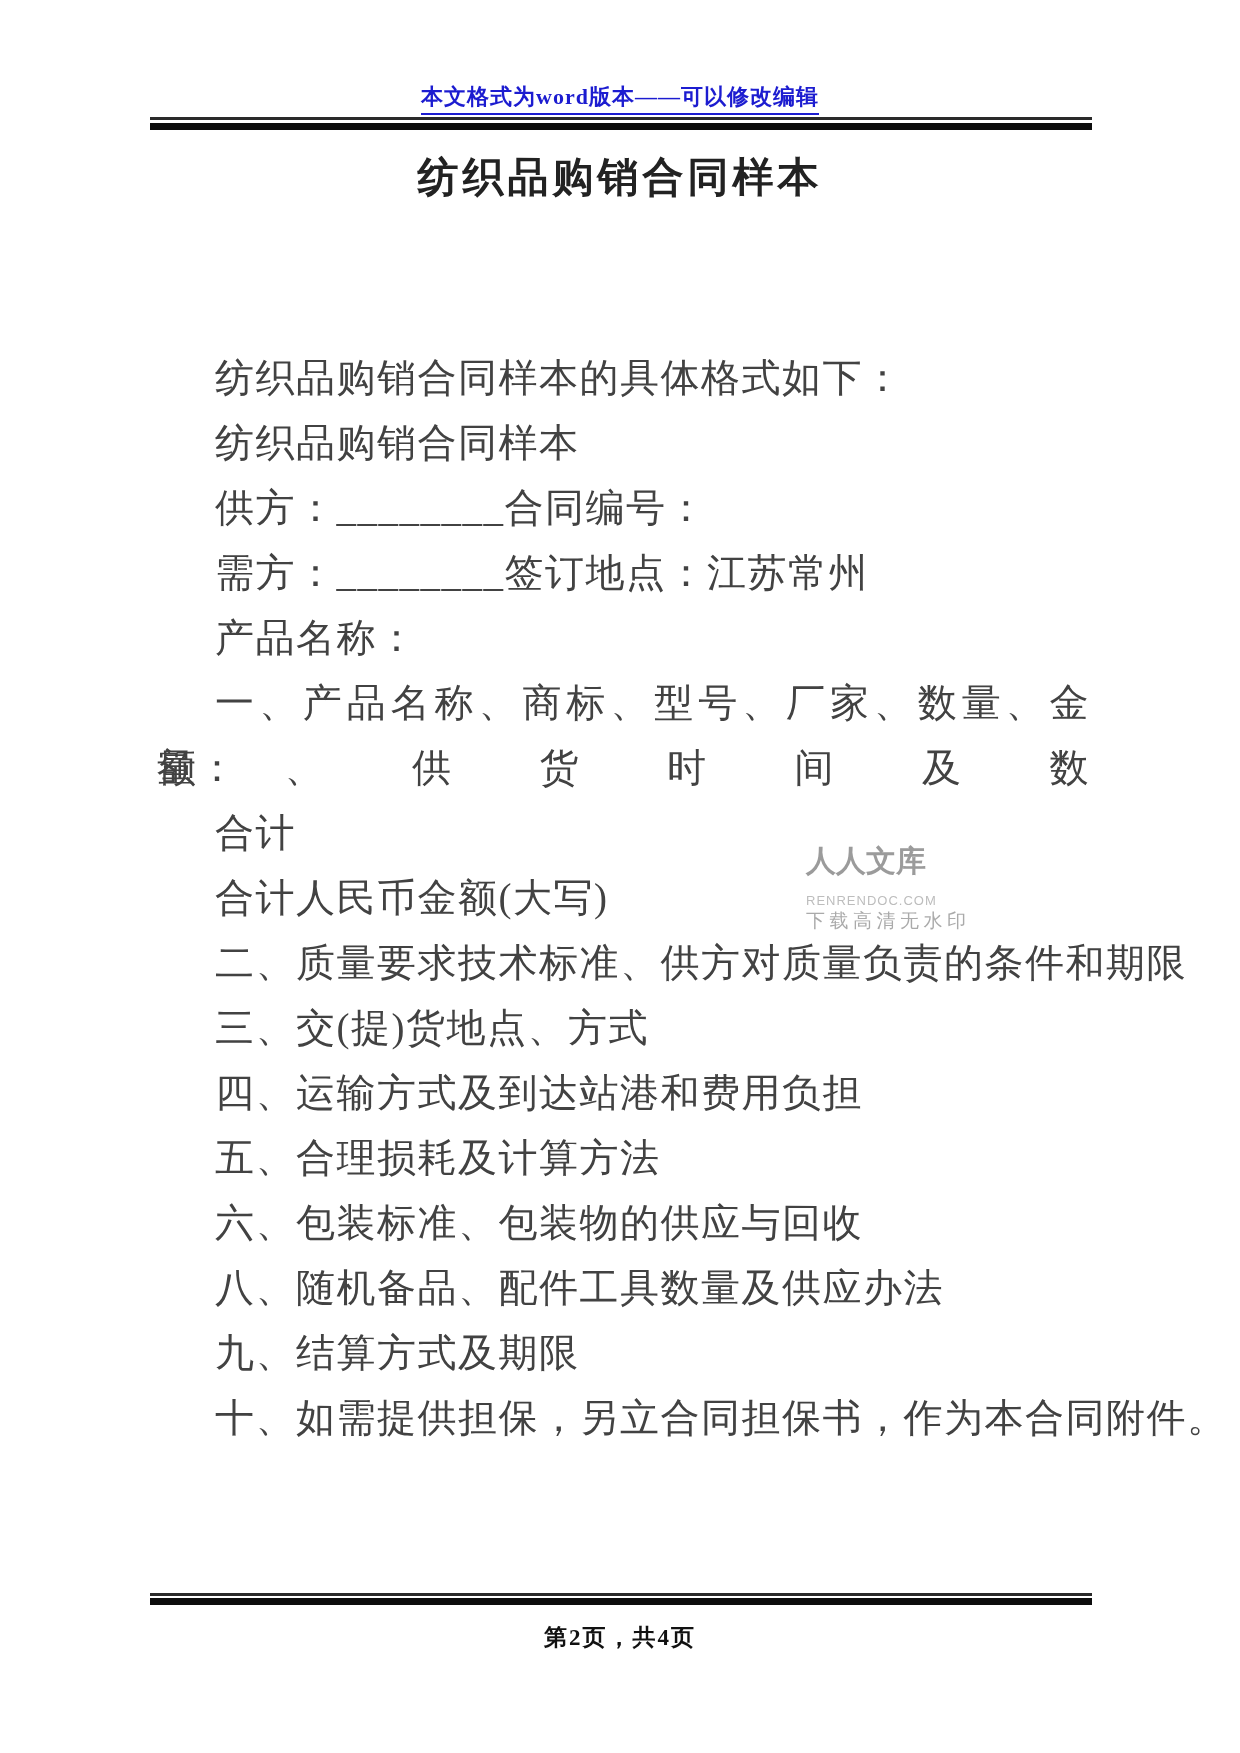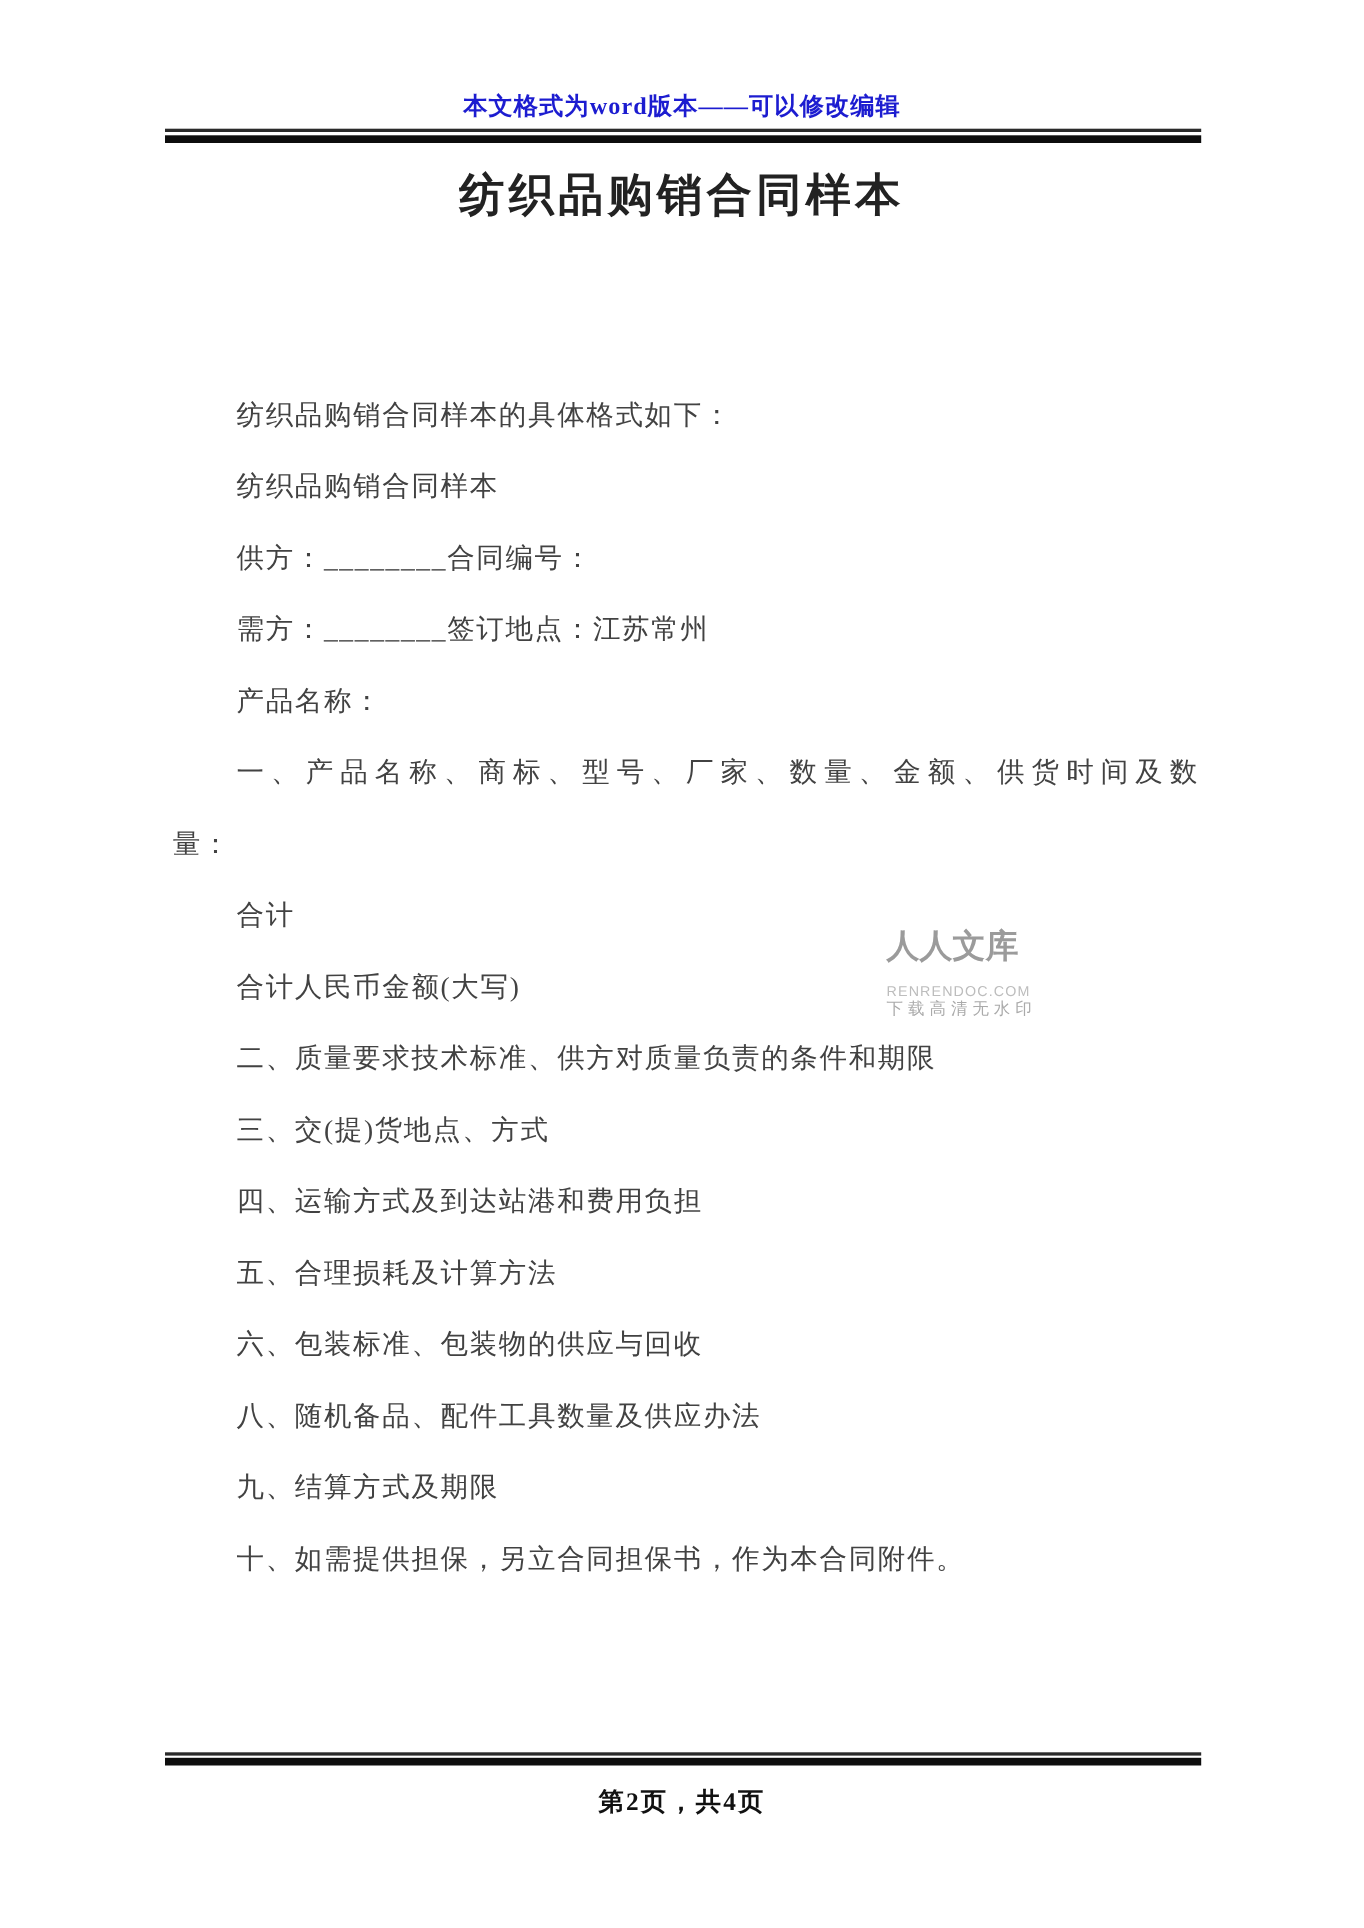--- a/index.html
+++ b/index.html
@@ -25,21 +25,21 @@
     text-align: center;
   }
   .header-notice {
     display: inline-block;
     font-family: "Liberation Serif", serif;
     font-size: 22px;
     font-weight: bold;
     color: var(--header-blue, #1c1cd0);
     letter-spacing: 1px;
     border-bottom: 2px solid var(--header-blue, #1c1cd0);
-    padding-bottom: 15px;
+    padding-bottom: 1px;
   }
 
   
   .rule {
     position: absolute;
     left: 150px;
     width: 942px;
   }
   .rule-thin  { height: 3px; background: #2a2a2a; }
   .rule-thick { height: 7px; background: #0d0d0d; }
@@ -62,21 +62,21 @@
     letter-spacing: 4px;
     font-family: "Liberation Serif", serif;
   }
 
   
   .body-text {
     position: absolute;
     top: 345px;
     left: 157px;
     width: 933px;
-    font-size: 25px;
+    font-size: 39px;
     color: var(--text-color, #424242);
     letter-spacing: 1.5px;
   }
   .para {
     height: 65px;
     line-height: 65px;
     white-space: nowrap;
     overflow: visible;
   }
   .para.indent { text-indent: 58px; }
@@ -106,21 +106,21 @@
   .wm-domain {
     margin-top: 18px;
     font-family: "Liberation Sans", sans-serif;
     font-size: 13px;
     color: var(--wm-light, #bdbdbd);
     letter-spacing: 1px;
     white-space: nowrap;
   }
   .wm-tagline {
     margin-top: 4px;
-    font-size: 15px;
+    font-size: 19px;
     color: var(--wm-mid, #aaaaaa);
     letter-spacing: 4.5px;
     white-space: nowrap;
   }
 
   
   .footer-pageno {
     position: absolute;
     top: 1622px;
     left: 0;

